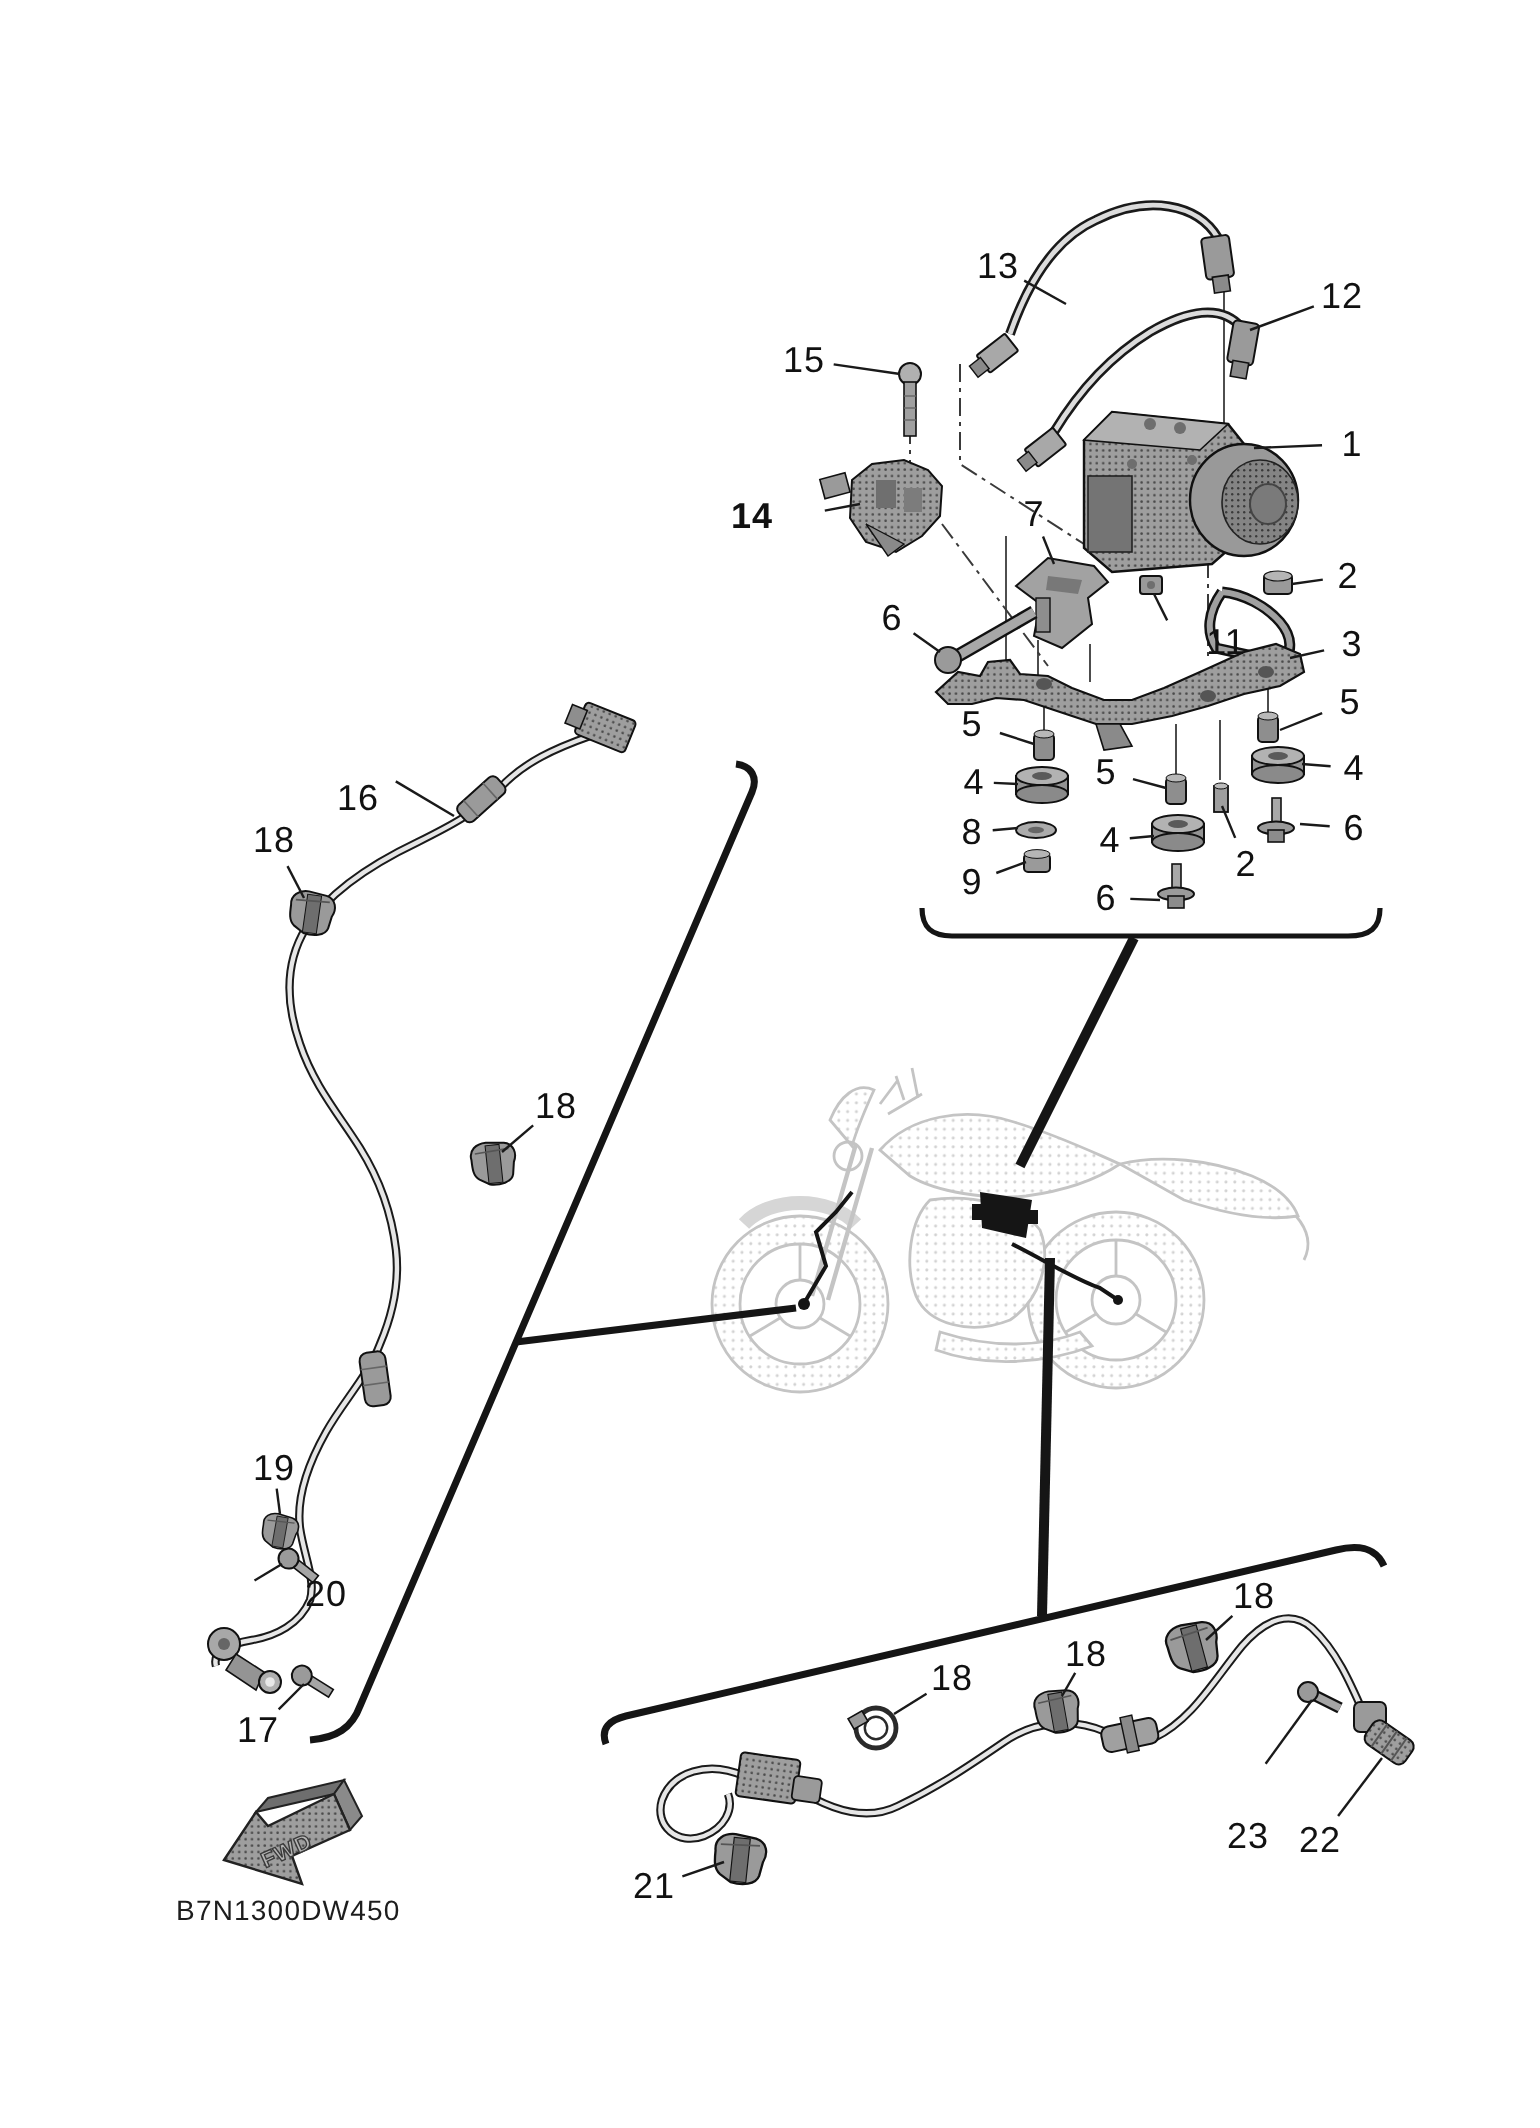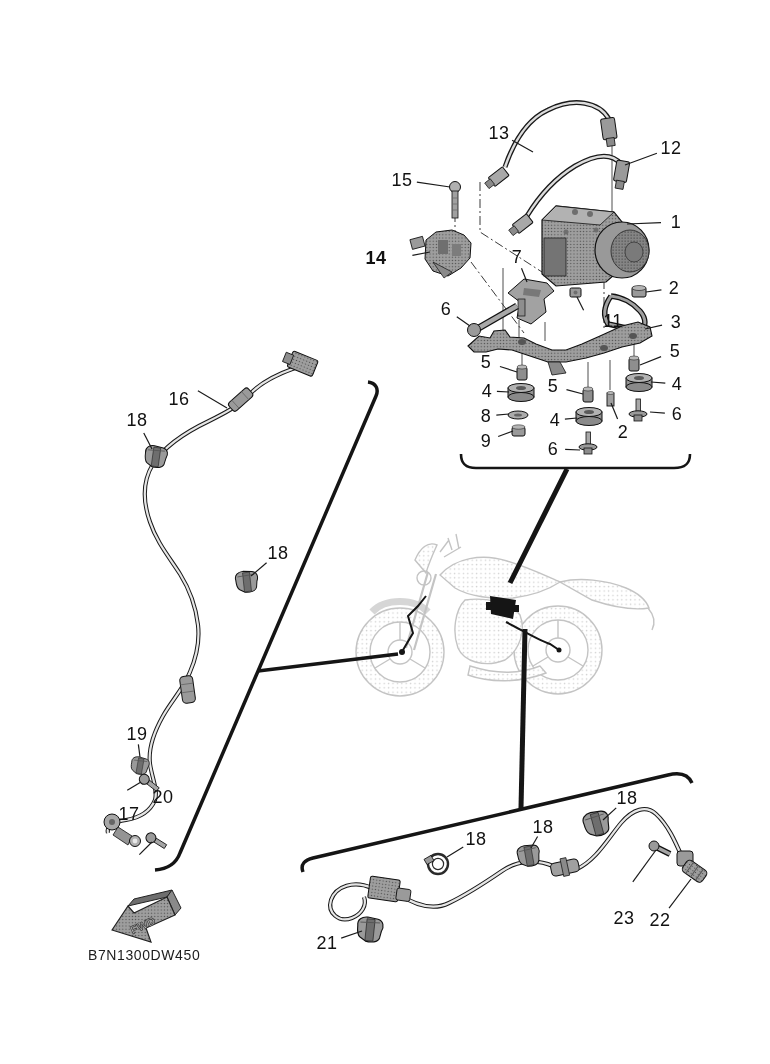--- a/index.html
+++ b/index.html
@@ -382,21 +382,21 @@
       <div class="callout" style="left: 555px; top: 420px;">4</div>
       <div class="callout" style="left: 677px; top: 414px;">6</div>
       <div class="callout" style="left: 486px; top: 441px;">9</div>
       <div class="callout" style="left: 623px; top: 432px;">2</div>
       <div class="callout" style="left: 553px; top: 449px;">6</div>
       <div class="callout" style="left: 179px; top: 383px; margin-top: 16px;">16</div>
       <div class="callout" style="left: 137px; top: 420px;">18</div>
       <div class="callout" style="left: 278px; top: 553px;">18</div>
       <div class="callout" style="left: 137px; top: 734px;">19</div>
       <div class="callout" style="left: 116px; top: 797px; margin-left: 47px;">20</div>
-      <div class="callout" style="left: 129px; top: 814px;">17</div>
+      <div class="callout" style="left: 129px; top: 865px;">17</div>
       <div class="callout" style="left: 627px; top: 798px;">18</div>
       <div class="callout" style="left: 476px; top: 839px;">18</div>
       <div class="callout" style="left: 543px; top: 827px;">18</div>
       <div class="callout" style="left: 624px; top: 894px; margin-top: 24px;">23</div>
       <div class="callout" style="left: 660px; top: 920px;">22</div>
       <div class="callout" style="left: 327px; top: 943px;">21</div>
     </div>
 
 <div class="part-code">B7N1300DW450</div>
 

